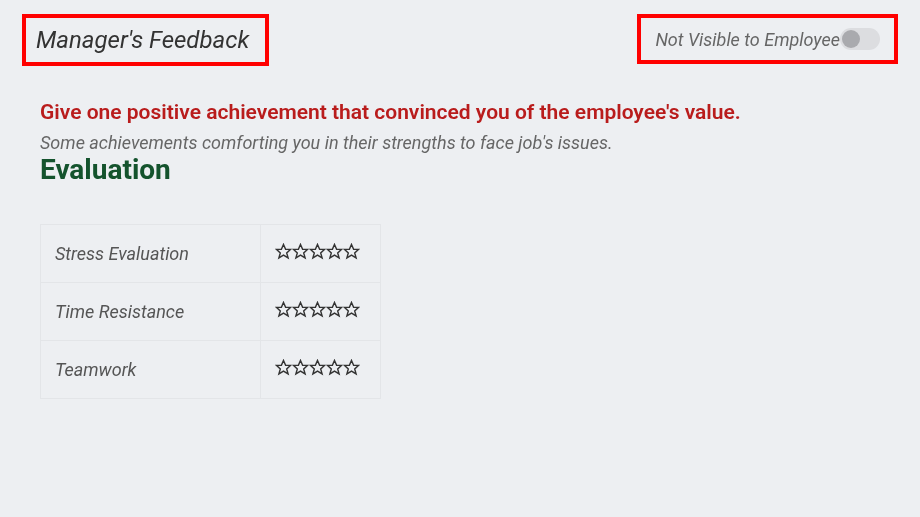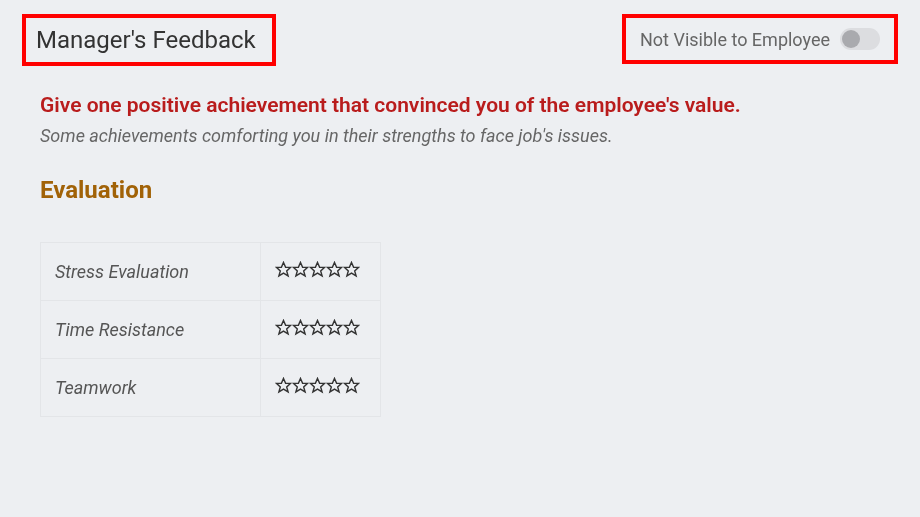--- a/index.html
+++ b/index.html
@@ -10,21 +10,22 @@
     body {
       font-family: -apple-system, BlinkMacSystemFont, "Segoe UI", Roboto, Helvetica, Arial, sans-serif;
       background: #edeff2;
       width: 920px;
       height: 517px;
       overflow: hidden;
       color: #111;
     }
     .header-row {
       position: relative;
-      padding: 11px 0 10px 0;
+      padding: 18px 0 10px 0;
+      font-style: italic;
     }
     .title-box {
       position: absolute;
       left: 22px;
       top: 14px;
       border: 4px solid #ff0000;
       padding: 8px 16px 8px 10px;
       display: inline-block;
     }
     .title-text {
@@ -33,21 +34,20 @@
       color: #333;
     }
     .visibility-box {
       position: absolute;
       right: 22px;
       top: 14px;
       border: 4px solid #ff0000;
       padding: 10px 14px;
       display: flex;
       align-items: center;
-      gap: 10px;
     }
     .visibility-label {
       font-size: 18px;
       color: #666;
     }
     .toggle-switch {
       width: 40px;
       height: 22px;
       background: #dcdde0;
       border-radius: 12px;
@@ -78,24 +78,23 @@
       font-weight: 600;
       color: #b91c1c;
       margin-bottom: 8px;
     }
     .hint {
       font-size: 18px;
       font-style: italic;
       color: #666;
     }
     .eval-heading {
-      font-size: 24px;
+      font-size: 28px;
       font-weight: 700;
-      color: #a16207;
-      margin-top: 30px;
+      color: #14532d;
       margin-bottom: 38px;
     }
     .eval-table {
       border-collapse: collapse;
     }
     .eval-table td {
       border: 1px solid #e3e5e8;
       padding: 18px 14px;
       font-style: italic;
       color: #555;

